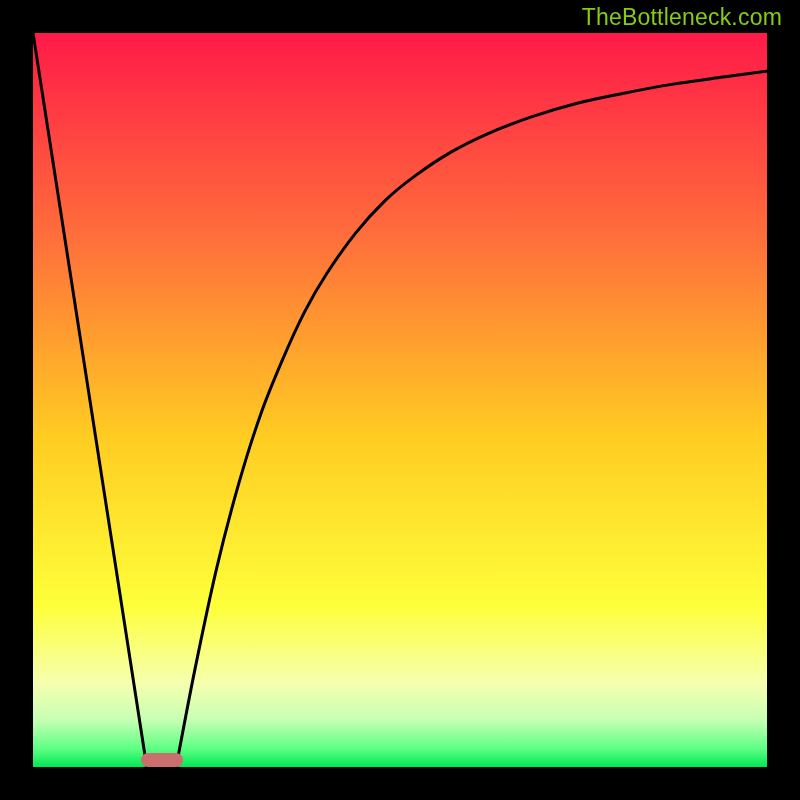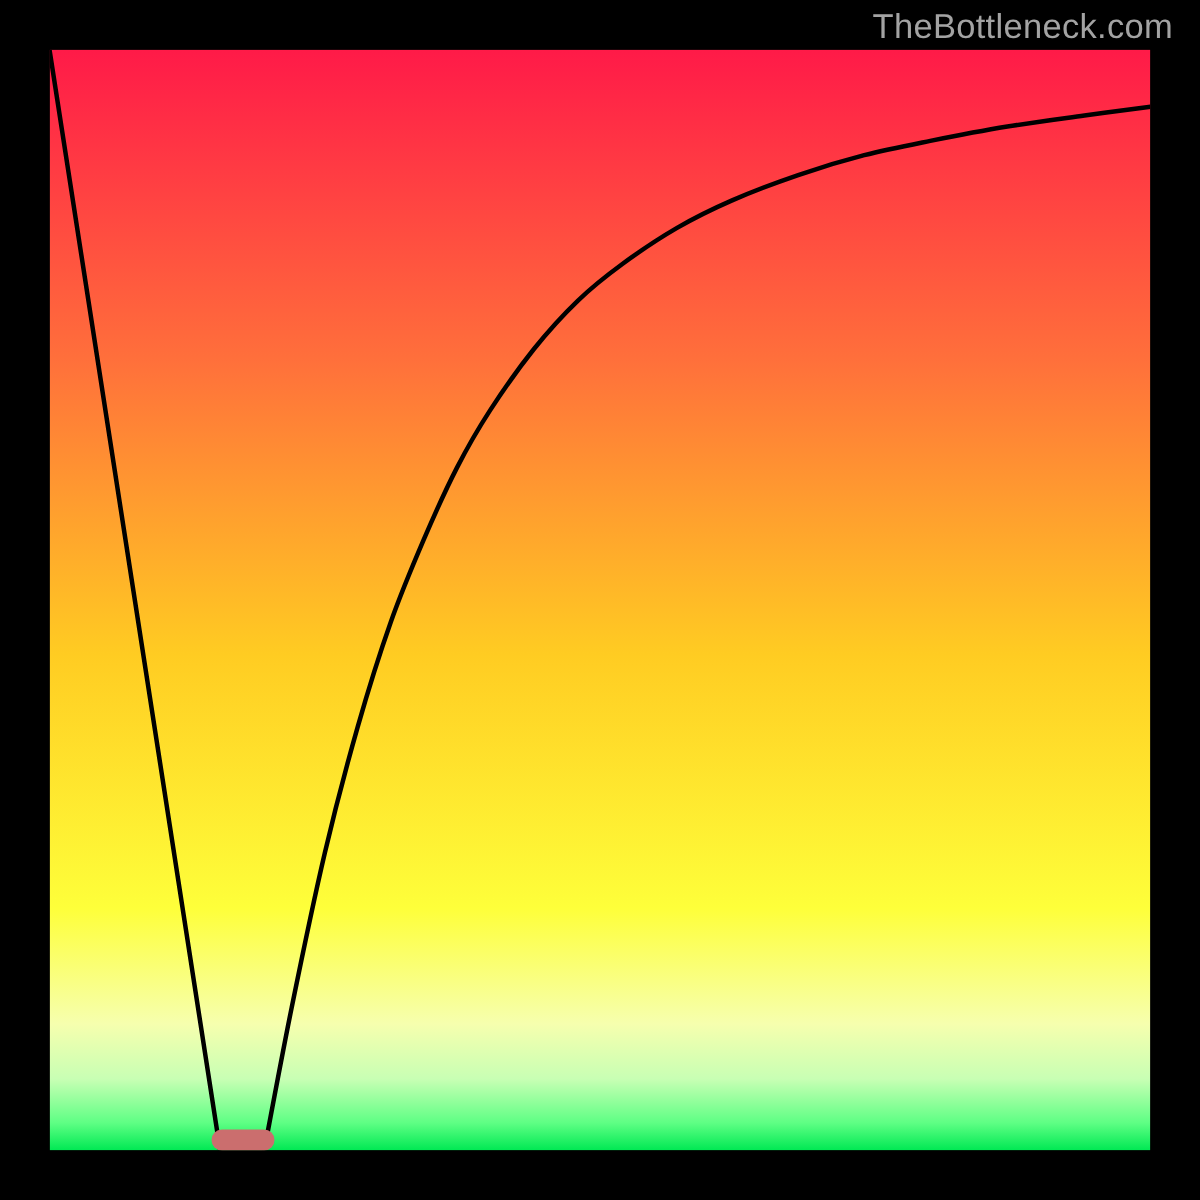--- a/index.html
+++ b/index.html
@@ -43,21 +43,21 @@
   }
   .marker {
     position: absolute;
     background: #cb6e6e;
     border-radius: 999px;
   }
   .watermark {
     position: absolute;
     top: 4px;
     right: 18px;
-    color: #a3a3a3;
+    color: #84cc16;
     font-size: 23px;
     font-weight: 400;
     letter-spacing: 0.2px;
   }
 </style>
 </head>
 <body>
 
 <div class="frame">
 

